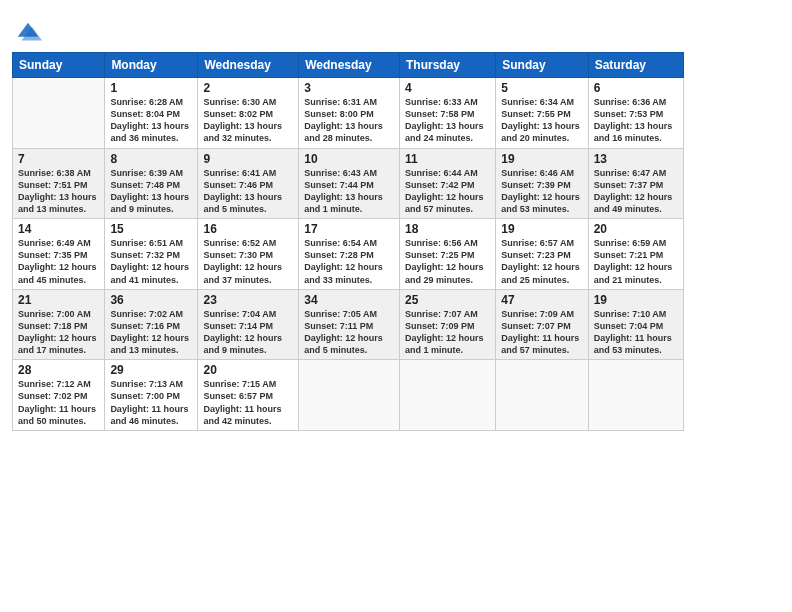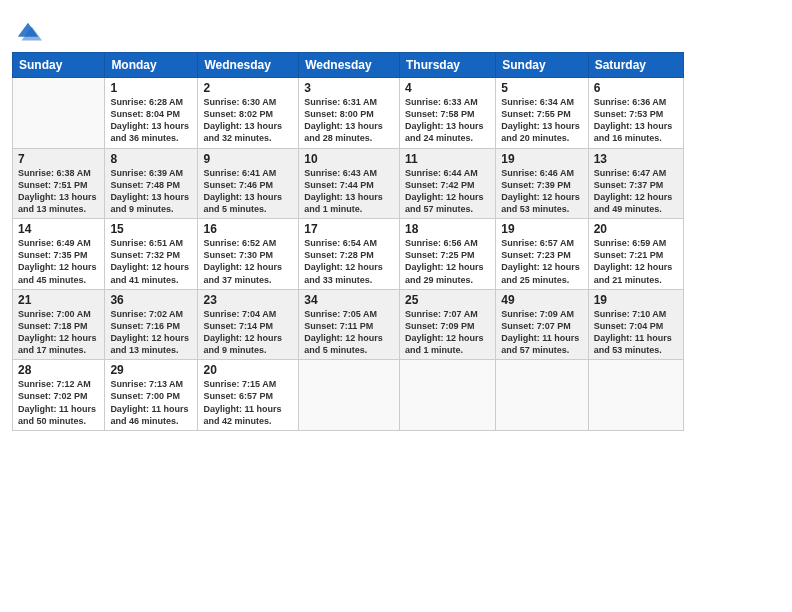--- a/index.html
+++ b/index.html
@@ -234,21 +234,21 @@
           </td>
           <td>
             <span class="day-number">34</span>
             <div class="day-info">Sunrise: 7:05 AM<br>Sunset: 7:11 PM<br>Daylight: 12 hours and 5 minutes.</div>
           </td>
           <td>
             <span class="day-number">25</span>
             <div class="day-info">Sunrise: 7:07 AM<br>Sunset: 7:09 PM<br>Daylight: 12 hours and 1 minute.</div>
           </td>
           <td>
-            <span class="day-number">49</span>
+            <span class="day-number">47</span>
             <div class="day-info">Sunrise: 7:09 AM<br>Sunset: 7:07 PM<br>Daylight: 11 hours and 57 minutes.</div>
           </td>
           <td>
             <span class="day-number">19</span>
             <div class="day-info">Sunrise: 7:10 AM<br>Sunset: 7:04 PM<br>Daylight: 11 hours and 53 minutes.</div>
           </td>
         </tr>
         <tr>
           <td>
             <span class="day-number">28</span>

